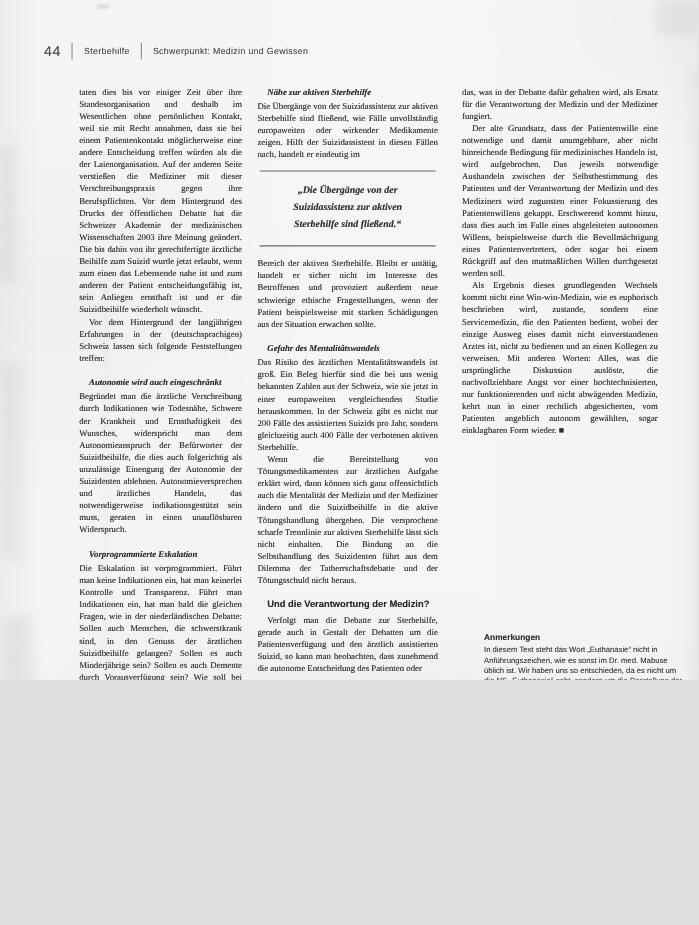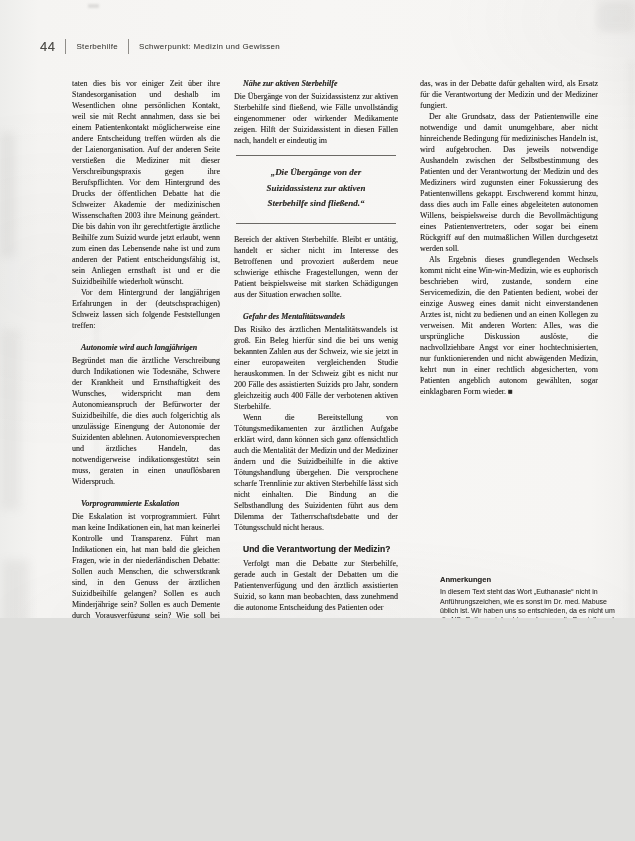--- a/index.html
+++ b/index.html
@@ -123,29 +123,29 @@
     <span class="pagenum">44</span>
     <span class="vdiv"></span>
     <span class="hlabel">Sterbehilfe</span>
     <span class="vdiv"></span>
     <span class="hlabel">Schwerpunkt: Medizin und Gewissen</span>
   </div>
 
   <div class="col col1">
     <p class="body">taten dies bis vor einiger Zeit über ihre Standesorganisation und deshalb im Wesentlichen ohne persönlichen Kontakt, weil sie mit Recht annahmen, dass sie bei einem Patientenkontakt möglicherweise eine andere Entscheidung treffen würden als die der Laienorganisation. Auf der anderen Seite verstießen die Mediziner mit dieser Verschreibungspraxis gegen ihre Berufspflichten. Vor dem Hintergrund des Drucks der öffentlichen Debatte hat die Schweizer Akademie der medizinischen Wissenschaften 2003 ihre Meinung geändert. Die bis dahin von ihr gerechtfertigte ärztliche Beihilfe zum Suizid wurde jetzt erlaubt, wenn zum einen das Lebensende nahe ist und zum anderen der Patient entscheidungsfähig ist, sein Anliegen ernsthaft ist und er die Suizidbeihilfe wiederholt wünscht.</p>
     <p class="body indent">Vor dem Hintergrund der langjährigen Erfahrungen in der (deutschsprachigen) Schweiz lassen sich folgende Feststellungen treffen:</p>
-    <h3 class="subhead">Autonomie wird auch langjährigen</h3>
+    <h3 class="subhead">Autonomie wird auch eingeschränkt</h3>
     <p class="body">Begründet man die ärztliche Verschreibung durch Indikationen wie Todesnähe, Schwere der Krankheit und Ernsthaftigkeit des Wunsches, widerspricht man dem Autonomieanspruch der Befürworter der Suizidbeihilfe, die dies auch folgerichtig als unzulässige Einengung der Autonomie der Suizidenten ablehnen. Autonomieversprechen und ärztliches Handeln, das notwendigerweise indikationsgestützt sein muss, geraten in einen unauflösbaren Widerspruch.</p>
     <h3 class="subhead">Vorprogrammierte Eskalation</h3>
     <p class="body">Die Eskalation ist vorprogrammiert. Führt man keine Indikationen ein, hat man keinerlei Kontrolle und Transparenz. Führt man Indikationen ein, hat man bald die gleichen Fragen, wie in der niederländischen Debatte: Sollen auch Menschen, die schwerstkrank sind, in den Genuss der ärztlichen Suizidbeihilfe gelangen? Sollen es auch Minderjährige sein? Sollen es auch Demente durch Vorausverfügung sein? Wie soll bei gelähmten Menschen vorgegangen werden? Ist es, am Tötungsbecher mit zitterndem Arm noch gänzlich in der Tatherrschaft des Patienten oder ist dies eine aktive Tötungshandlung des Unterstützers?</p>
   </div>
 
   <div class="col col2">
     <h3 class="subhead" style="margin-top:0;">Nähe zur aktiven Sterbehilfe</h3>
-    <p class="body">Die Übergänge von der Suizidassistenz zur aktiven Sterbehilfe sind fließend, wie Fälle unvollständig eingenommener oder wirkender Medikamente zeigen. Hilft der Suizidassistent in diesen Fällen nach, handelt er eindeutig im</p>
+    <p class="body">Die Übergänge von der Suizidassistenz zur aktiven Sterbehilfe sind fließend, wie Fälle unvollständig europaweiten oder wirkender Medikamente zeigen. Hilft der Suizidassistent in diesen Fällen nach, handelt er eindeutig im</p>
     <div class="pullquote">„Die Übergänge von der Suizidassistenz zur aktiven Sterbehilfe sind fließend.“</div>
     <p class="body">Bereich der aktiven Sterbehilfe. Bleibt er untätig, handelt er sicher nicht im Interesse des Betroffenen und provoziert außerdem neue schwierige ethische Fragestellungen, wenn der Patient beispielsweise mit starken Schädigungen aus der Situation erwachen sollte.</p>
     <h3 class="subhead">Gefahr des Mentalitätswandels</h3>
     <p class="body">Das Risiko des ärztlichen Mentalitätswandels ist groß. Ein Beleg hierfür sind die bei uns wenig bekannten Zahlen aus der Schweiz, wie sie jetzt in einer europaweiten vergleichenden Studie herauskommen. In der Schweiz gibt es nicht nur 200 Fälle des assistierten Suizids pro Jahr, sondern gleichzeitig auch 400 Fälle der verbotenen aktiven Sterbehilfe.</p>
     <p class="body indent">Wenn die Bereitstellung von Tötungsmedikamenten zur ärztlichen Aufgabe erklärt wird, dann können sich ganz offensichtlich auch die Mentalität der Medizin und der Mediziner ändern und die Suizidbeihilfe in die aktive Tötungshandlung übergehen. Die versprochene scharfe Trennlinie zur aktiven Sterbehilfe lässt sich nicht einhalten. Die Bindung an die Selbsthandlung des Suizidenten führt aus dem Dilemma der Tatherrschaftsdebatte und der Tötungsschuld nicht heraus.</p>
     <h3 class="subhead crosshead">Und die Verantwortung der Medizin?</h3>
     <p class="body indent">Verfolgt man die Debatte zur Sterbehilfe, gerade auch in Gestalt der Debatten um die Patientenverfügung und den ärztlich assistierten Suizid, so kann man beobachten, dass zunehmend die autonome Entscheidung des Patienten oder</p>
   </div>
 
   <div class="col col3">

